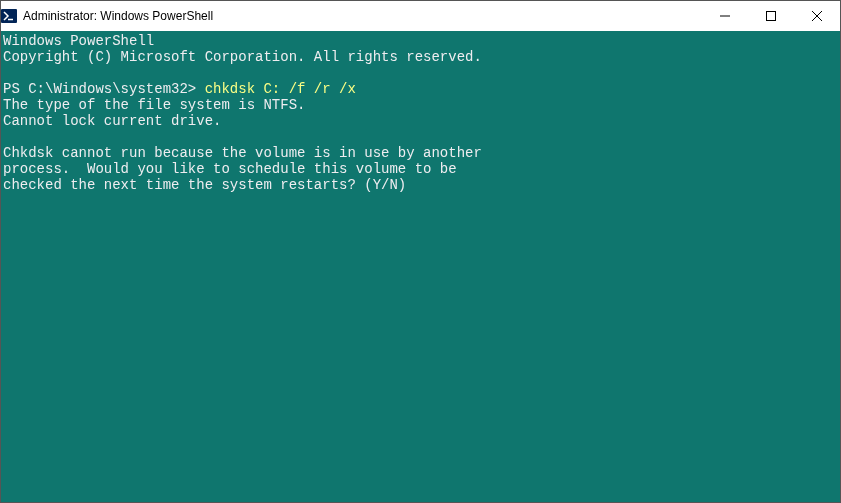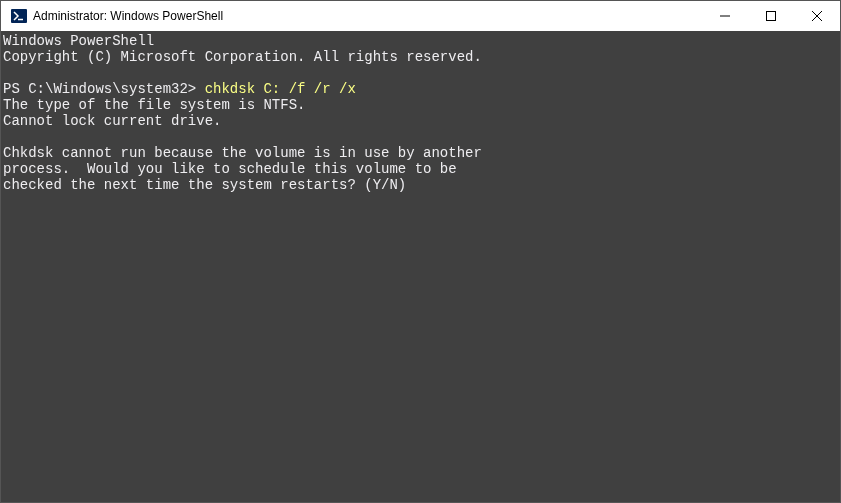--- a/index.html
+++ b/index.html
@@ -16,21 +16,21 @@
       display: flex;
       flex-direction: column;
       border: 1px solid #555;
     }
     .titlebar {
       height: 30px;
       background: #fff;
       display: flex;
       align-items: center;
       justify-content: space-between;
-      padding-left: 10px;
+      padding-left: 0;
     }
     .titlebar-left {
       display: flex;
       align-items: center;
       gap: 6px;
     }
     .ps-icon {
       width: 16px;
       height: 16px;
       flex-shrink: 0;
@@ -47,21 +47,21 @@
       width: 46px;
       height: 100%;
       display: flex;
       align-items: center;
       justify-content: center;
       cursor: pointer;
       color: #000;
     }
     .terminal {
       flex: 1;
-      background: #404040;
+      background: #0f766e;
       color: #eeedf0;
       font-family: Consolas, "Courier New", monospace;
       font-size: 14px;
       line-height: 16px;
       padding: 2px 0 0 2px;
       white-space: pre;
       overflow: hidden;
     }
     .cmd { color: #fafe85; }
     .prompt { color: #eeedf0; }

